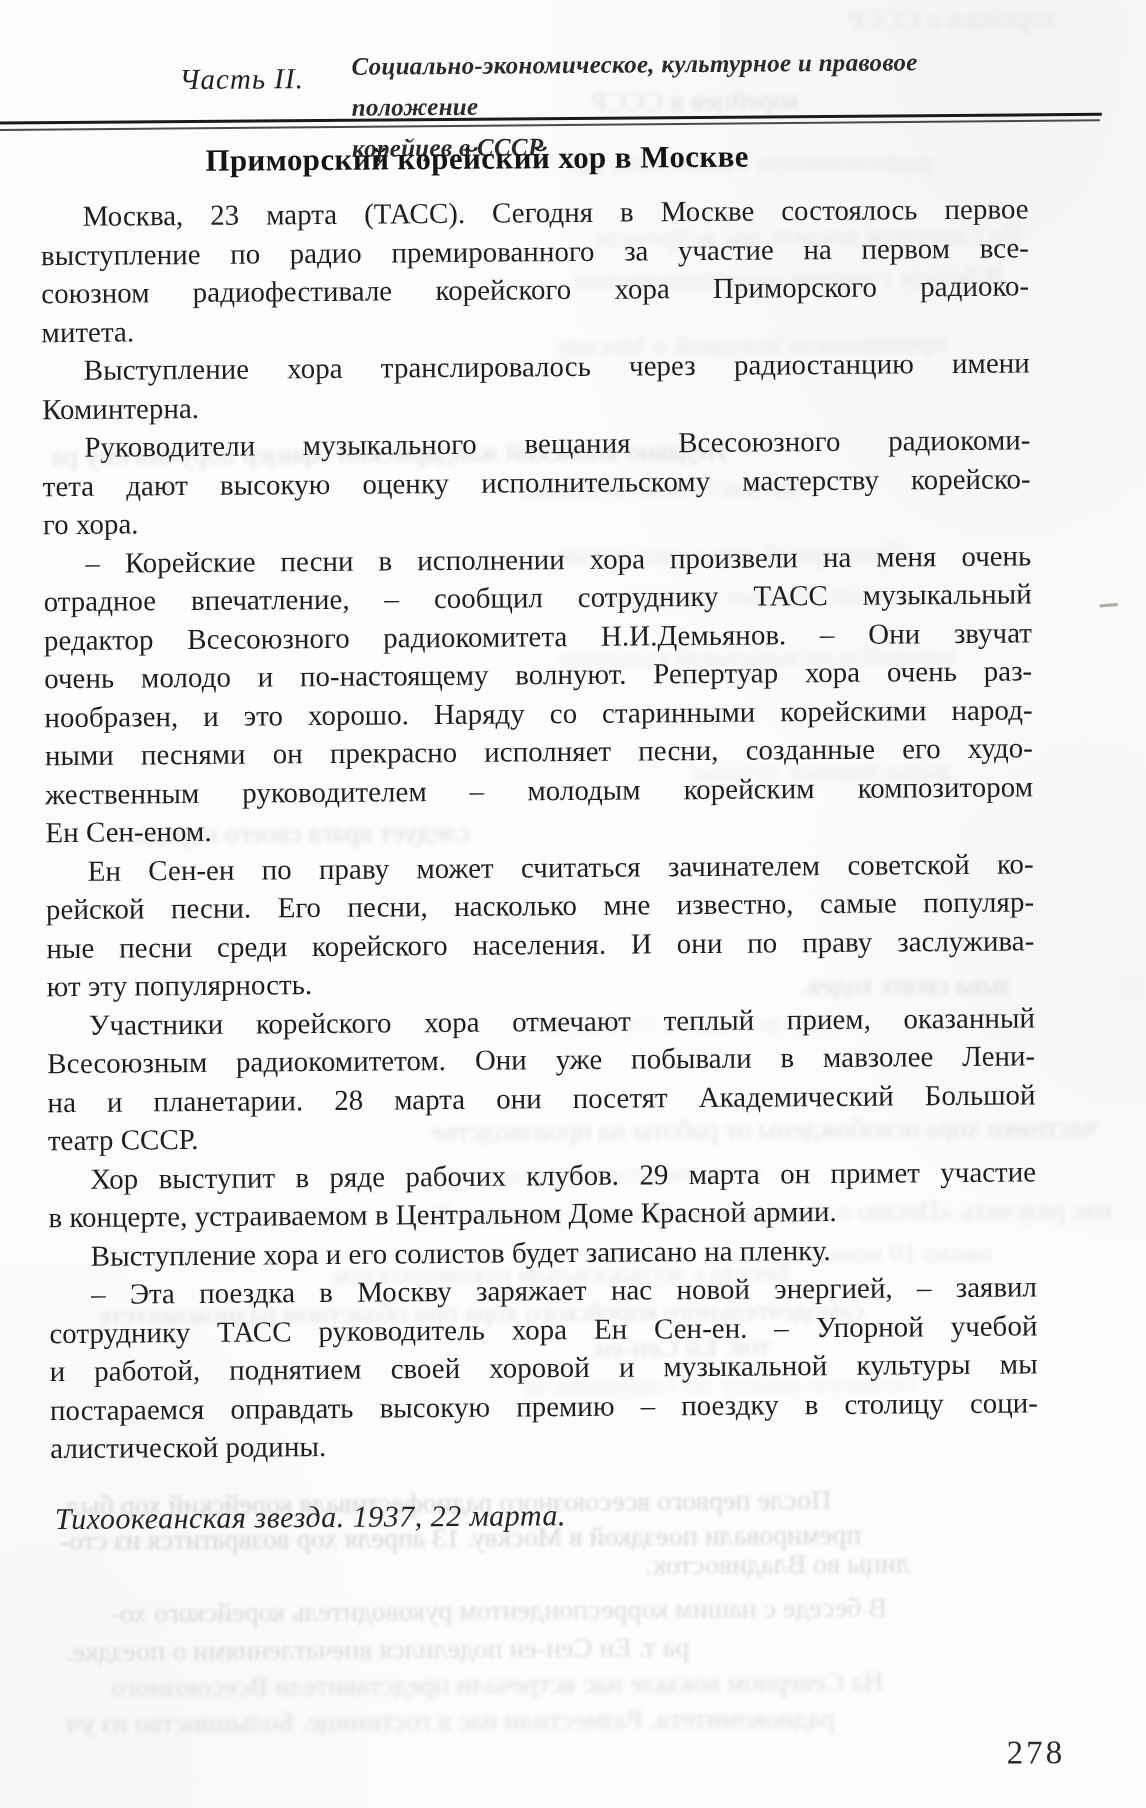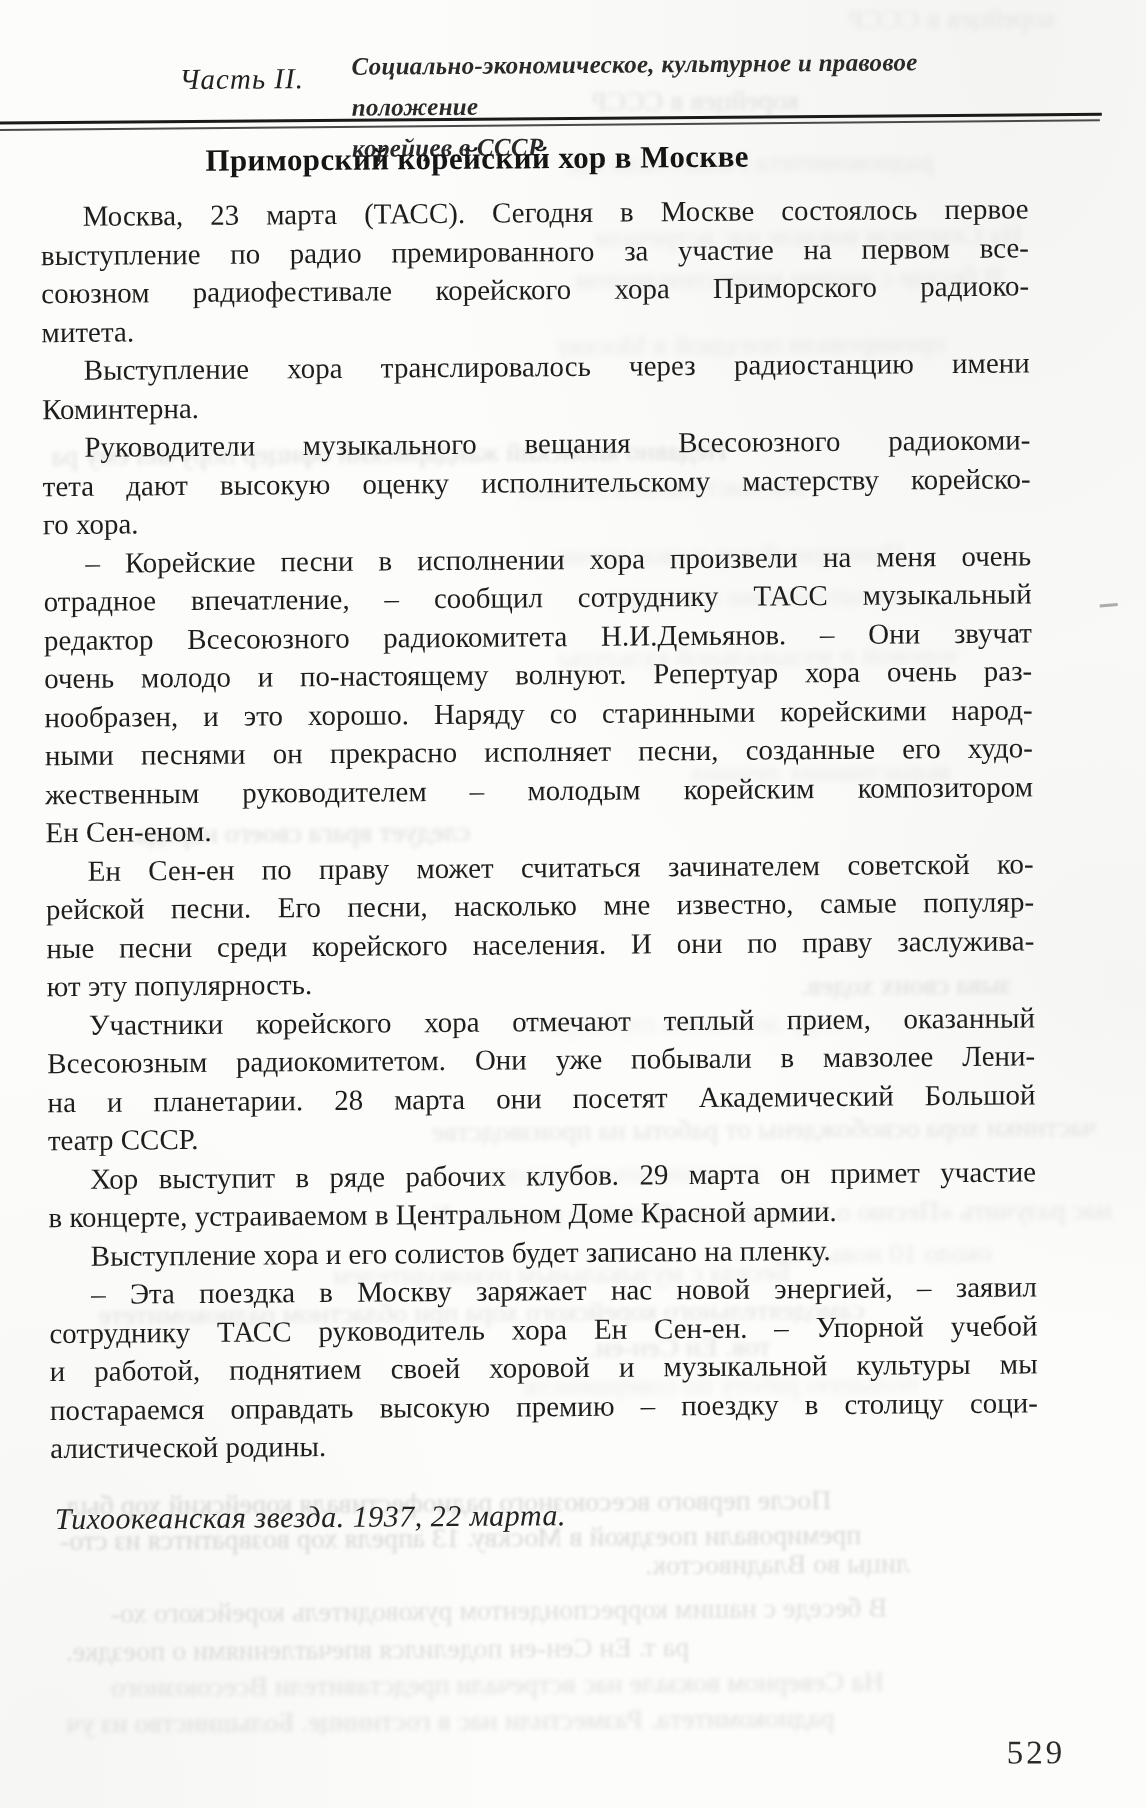--- a/index.html
+++ b/index.html
@@ -176,15 +176,15 @@
           <div class="line">и работой, поднятием своей хоровой и музыкальной культуры мы</div>
           <div class="line">постараемся оправдать высокую премию – поездку в столицу соци-</div>
           <div class="line para-end">алистической родины.</div>
         </div>
       </main>
 
     <div class="source-line">Тихоокеанская звезда. 1937, 22 марта.</div>
 
     <div class="pencil-dash"></div>
 
-    <div class="page-number">529</div>
+    <div class="page-number">278</div>
   </div>
 </div>
 
 </body></html>

